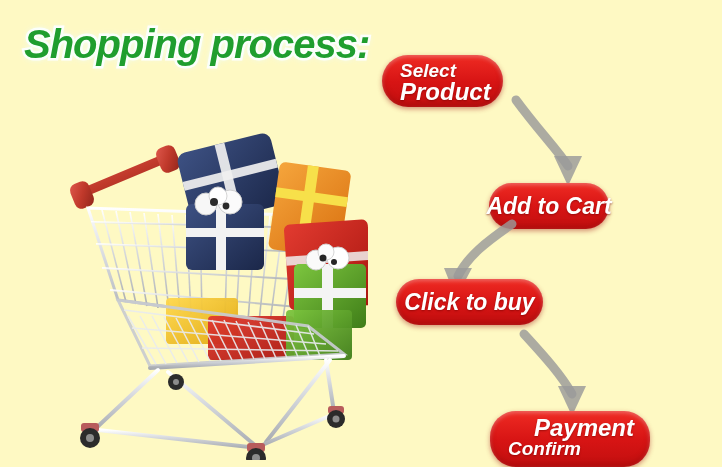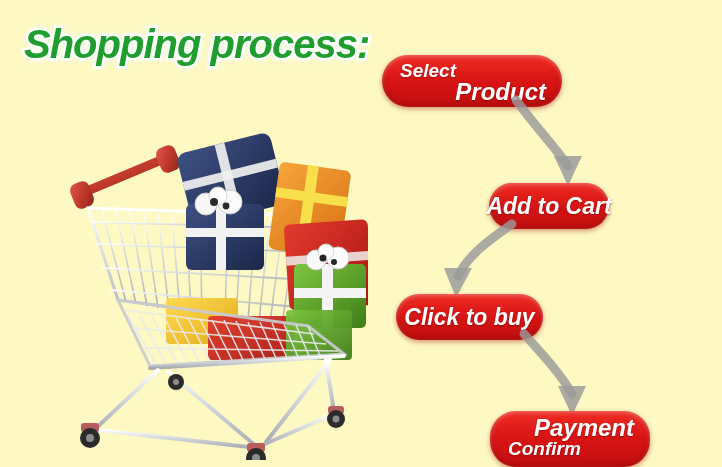--- a/index.html
+++ b/index.html
@@ -93,23 +93,23 @@
   .pill.single {
     display: flex;
     align-items: center;
     justify-content: center;
   }
   .pill.single .txt {
     font-size: 23px;
     line-height: 24px;
   }
 
-  #btn-select     { left: 382px; top: 55px;  width: 180px; height: 52px; }
+  #btn-select     { left: 382px; top: 55px;  width: 121px; height: 52px; }
   #btn-addcart    { left: 489px; top: 183px; width: 120px; height: 46px; }
-  #btn-clickbuy   { left: 396px; top: 294px; width: 147px; height: 46px; }
+  #btn-clickbuy   { left: 396px; top: 279px; width: 147px; height: 46px; }
   #btn-confirm    { left: 490px; top: 411px; width: 160px; height: 56px; }
 
   
   .arrow {
     position: absolute;
   }
   .arrow svg { display: block; overflow: visible; }
 
   #arrow-1 { left: 512px; top: 96px;  width: 100px; height: 92px; }
   #arrow-2 { left: 420px; top: 222px; width: 100px; height: 78px; }

